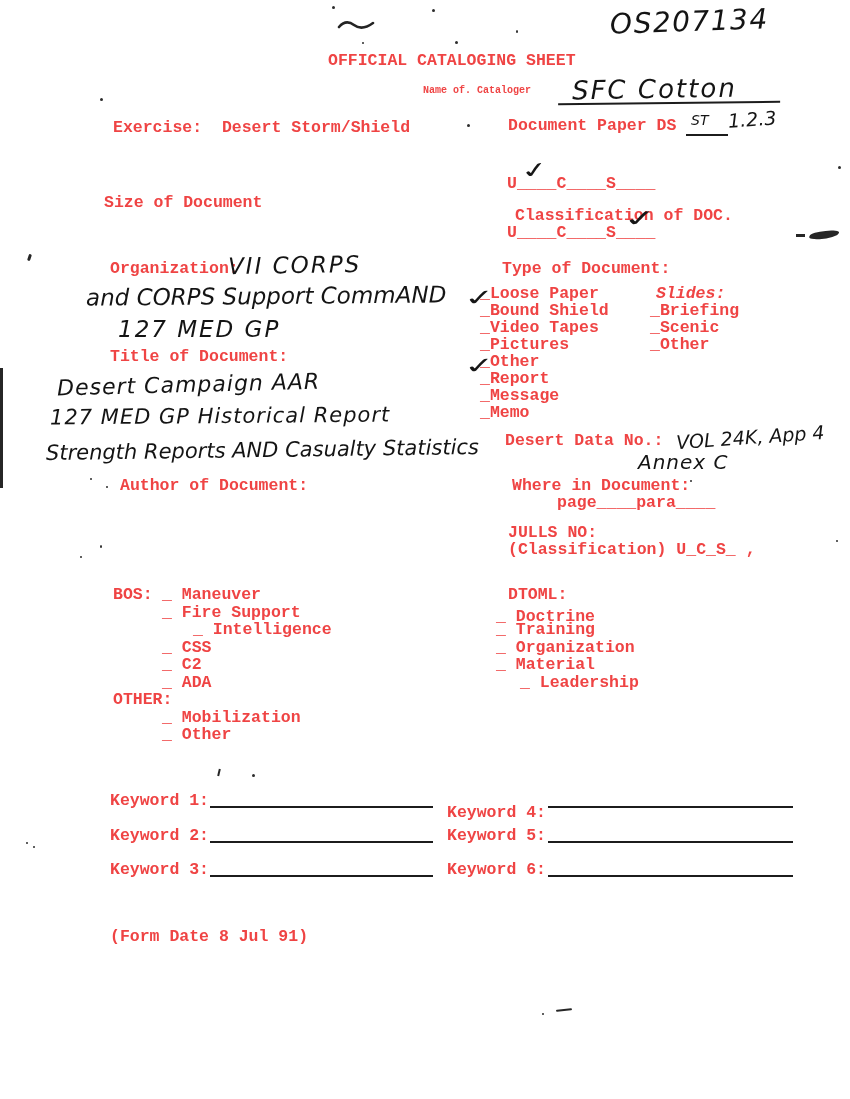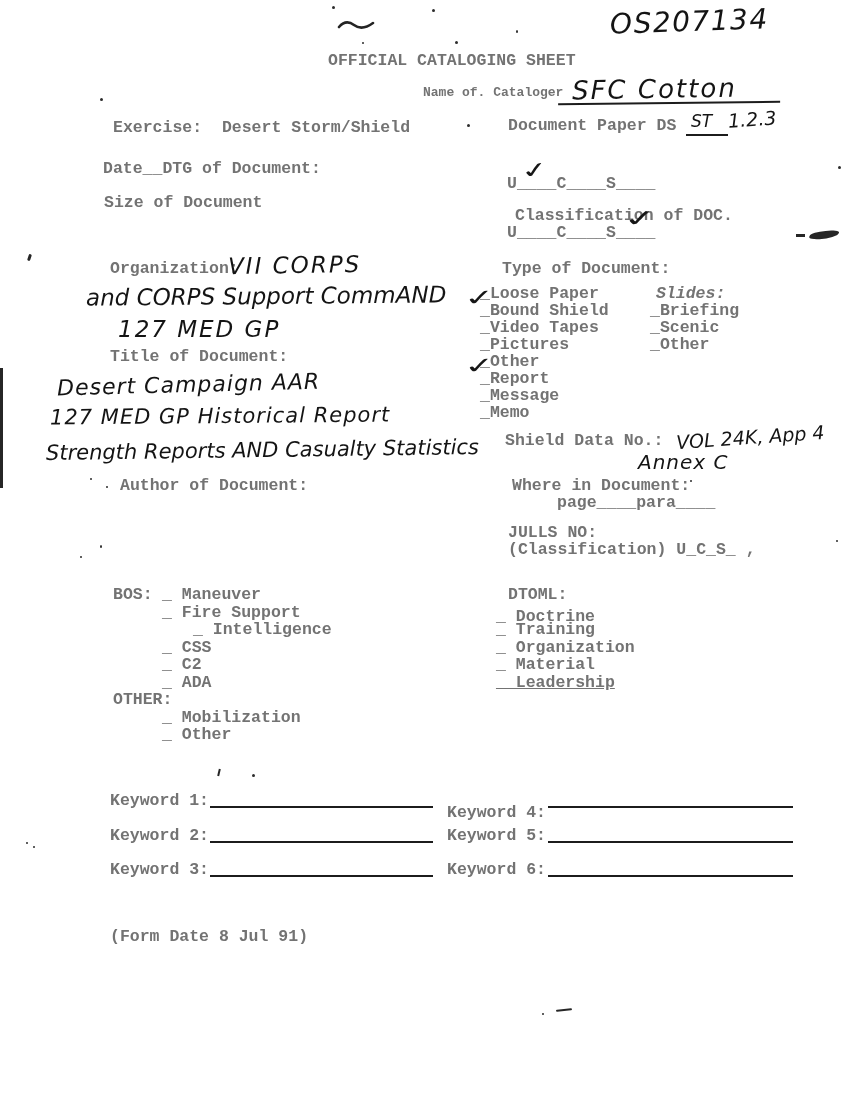--- a/index.html
+++ b/index.html
@@ -5,23 +5,23 @@
   html,body { margin:0; padding:0; background:#e8e8e8; }
   #page {
     position:relative; width:850px; height:1099px; margin:0 auto;
     background:#ffffff; overflow:hidden;
     font-family:"Liberation Mono", monospace;
   }
   
   .t {
     position:absolute; font-family:"Liberation Mono", monospace;
     font-weight:700; font-size:16.5px; line-height:1.05;
-    color:#737373; white-space:pre; letter-spacing:0;
+    color:#ef4444; white-space:pre; letter-spacing:0;
   }
-  .t.small { font-size:13px; }
+  .t.small { font-size:10px; }
   
   .hw {
     position:absolute; font-family:"DejaVu Sans", sans-serif;
     font-style:italic; font-weight:400; color:#141414;
     white-space:pre; line-height:1;
   }
   
   .check {
     position:absolute; font-family:"DejaVu Sans", sans-serif;
     font-weight:700; color:#161616; line-height:1; font-size:22px;
@@ -39,25 +39,24 @@
 <div id="page">
 
   <div class="hw" style="left:610px; top:8px; font-size:28px; letter-spacing:1.5px; transform:rotate(-2deg);">OS207134</div>
   <div class="t" style="left:328px; top:52px;">OFFICIAL CATALOGING SHEET</div>
   <div class="t small" style="left:423px; top:86px;">Name of. Cataloger</div>
   <div class="hw" style="left:572px; top:76px; font-size:26px; letter-spacing:2px; transform:rotate(-1deg);">SFC Cotton</div>
   <div class="blank" style="left:558px; top:80px; width:222px; height:22px; transform:rotate(-0.6deg);"></div>
 
   <div class="t" style="left:113px; top:119px;">Exercise:  Desert Storm/Shield</div>
   <div class="t" style="left:508px; top:117px;">Document Paper DS</div>
-  <div class="hw" style="left:691px; top:113px; font-size:17px;">ST</div>
+  <div class="hw" style="left:691px; top:113px; font-size:14px;">ST</div>
   <div class="hw" style="left:728px; top:110px; font-size:19px; transform:rotate(-4deg);">1.2.3</div>
   <div class="blank" style="left:686px; top:112px; width:42px; height:22px;"></div>
 
-  <div class="t" style="left:103px; top:160px;">Date__DTG of Document:</div>
   <div class="t" style="left:104px; top:194px;">Size of Document</div>
 
   <div class="t" style="left:507px; top:175px;">U____C____S____</div>
   <div class="check" style="left:524px; top:161px; transform:scaleX(1.5) rotate(-10deg);">✓</div>
 
   <div class="t" style="left:515px; top:207px;">Classification of DOC.</div>
   <div class="t" style="left:507px; top:224px;">U____C____S____</div>
   <div class="check" style="left:626px; top:209px; transform:scaleX(1.9) rotate(-8deg);">✓</div>
 
   <div class="t" style="left:110px; top:260px;">Organization:</div>
@@ -79,21 +78,21 @@
   <div class="t" style="left:480px; top:370px;">_Report</div>
   <div class="t" style="left:480px; top:387px;">_Message</div>
   <div class="t" style="left:480px; top:404px;">_Memo</div>
   <div class="t" style="left:656px; top:285px;font-style:italic;">Slides:</div>
   <div class="t" style="left:650px; top:302px;">_Briefing</div>
   <div class="t" style="left:650px; top:319px;">_Scenic</div>
   <div class="t" style="left:650px; top:336px;">_Other</div>
   <div class="check" style="left:466px; top:288px; transform:scaleX(1.7) rotate(-6deg);">✓</div>
   <div class="check" style="left:466px; top:356px; transform:scaleX(1.7) rotate(-6deg);">✓</div>
 
-  <div class="t" style="left:505px; top:432px;">Shield Data No.:</div>
+  <div class="t" style="left:505px; top:432px;">Desert Data No.:</div>
   <div class="hw" style="left:676px; top:428px; font-size:19px; transform:rotate(-4deg);">VOL 24K, App 4</div>
   <div class="hw" style="left:638px; top:452px; font-size:20px; letter-spacing:1px;">Annex C</div>
 
   <div class="t" style="left:120px; top:477px;">Author of Document:</div>
   <div class="t" style="left:512px; top:477px;">Where in Document:</div>
   <div class="t" style="left:557px; top:494px;">page____para____</div>
   <div class="t" style="left:508px; top:524px;">JULLS NO:</div>
   <div class="t" style="left:508px; top:541px;">(Classification) U_C_S_ ,</div>
 
   <div class="t" style="left:113px; top:586px;">BOS:</div>
@@ -105,21 +104,21 @@
   <div class="t" style="left:162px; top:674px;">_ ADA</div>
   <div class="t" style="left:113px; top:691px;">OTHER:</div>
   <div class="t" style="left:162px; top:709px;">_ Mobilization</div>
   <div class="t" style="left:162px; top:726px;">_ Other</div>
 
   <div class="t" style="left:508px; top:586px;">DTOML:</div>
   <div class="t" style="left:496px; top:608px;">_ Doctrine</div>
   <div class="t" style="left:496px; top:621px;">_ Training</div>
   <div class="t" style="left:496px; top:639px;">_ Organization</div>
   <div class="t" style="left:496px; top:656px;">_ Material</div>
-  <div class="t" style="left:496px; top:674px;text-decoration:underline;">_ Leadership</div>
+  <div class="t" style="left:520px; top:674px;">_ Leadership</div>
 
 
   <div class="t" style="left:110px; top:792px;">Keyword 1:</div>
   <div class="t" style="left:110px; top:827px;">Keyword 2:</div>
   <div class="t" style="left:110px; top:861px;">Keyword 3:</div>
   <div class="t" style="left:447px; top:776px;margin-top:28px;">Keyword 4:</div>
   <div class="t" style="left:447px; top:827px;text-align:center;">Keyword 5:</div>
   <div class="t" style="left:447px; top:861px;">Keyword 6:</div>
   <div class="blank" style="left:210px; top:786px; width:223px; height:20px;"></div>
   <div class="blank" style="left:210px; top:821px; width:223px; height:20px;"></div>

